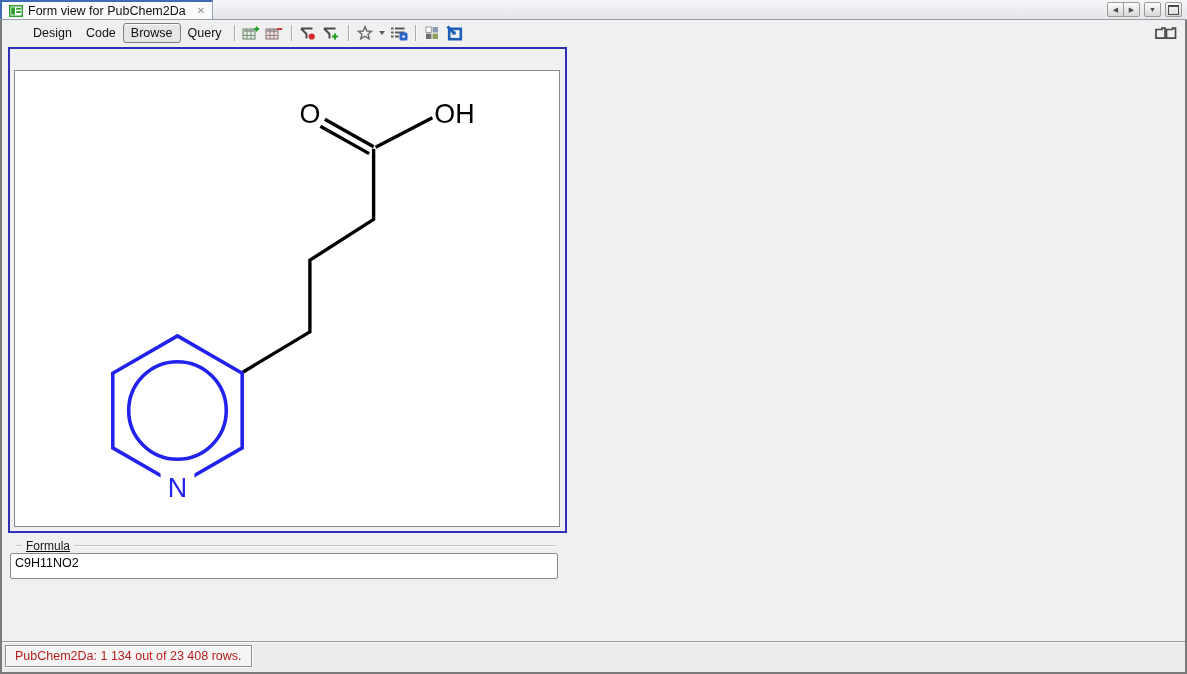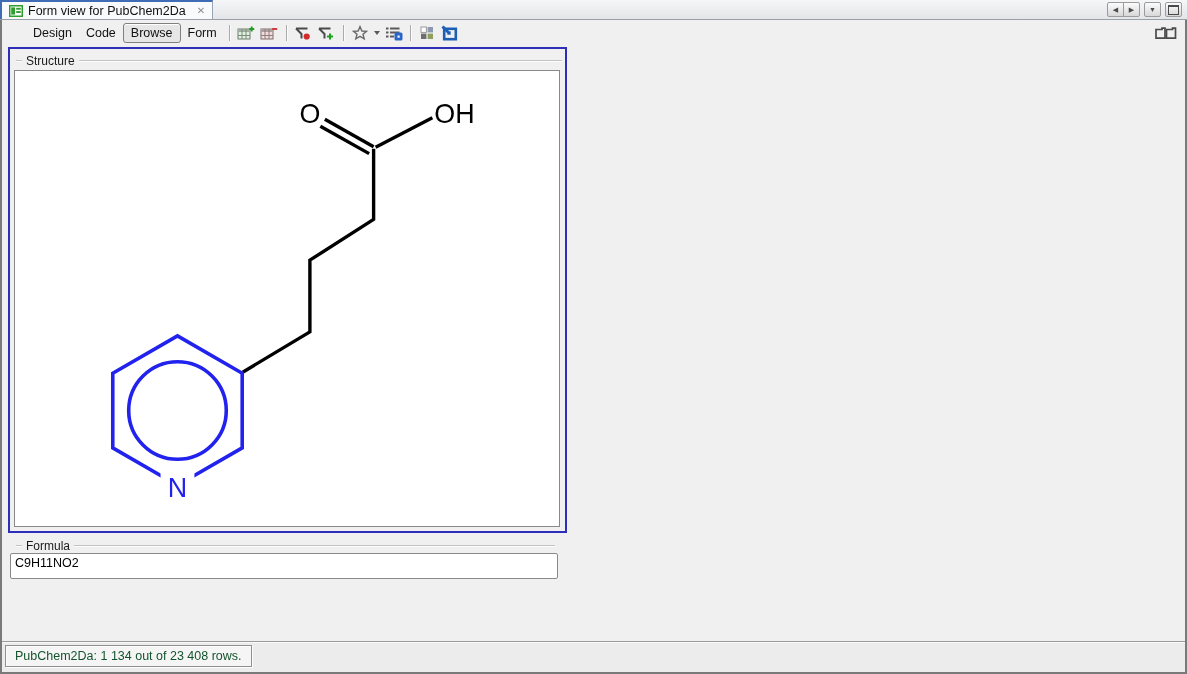--- a/index.html
+++ b/index.html
@@ -67,36 +67,36 @@
   .tborder{display:flex;align-items:center;height:15px;margin-top:4px;}
   .tline{border-top:1px solid #c3c3c3;border-bottom:1px solid #fdfdfd;height:0;}
   .tline.left{width:6px;}
   .tline.right{flex:1;margin-right:3px;}
   .tlabel{font-size:12px;color:#1a1a1a;padding:0 4px;white-space:nowrap;}
   .structure-box{
     position:absolute;left:4px;right:5px;top:21px;bottom:4px;
     background:#fff;border:1px solid #898989;
   }
   .structure-box svg{display:block;width:100%;height:100%;}
-  .formula-group{position:absolute;left:8px;top:492px;width:548px;}
+  .formula-group{position:absolute;left:8px;top:492px;width:548px;text-decoration:underline;}
   .formula-input{
     width:100%;box-sizing:border-box;height:26px;margin-top:0px;
     border:1px solid #8a8a8a;border-radius:2px;background:#fff;
     font-size:12.5px;padding:1px 4px 7px 4px;font-family:inherit;color:#000;outline:none;
   }
   
   .statusbar{
     position:absolute;left:0;right:0;bottom:0;height:30px;
     background:#ececec;border-top:1px solid #9a9a9a;box-shadow:inset 0 1px 0 #f9f9f9;
   }
   .status-box{
     position:absolute;left:3px;top:3px;height:22px;box-sizing:border-box;
     border:1px solid #909090;background:#f5f5f5;
     box-shadow:1px 1px 0 #fdfdfd,inset 1px 1px 0 #fcfcfc;
-    line-height:20px;padding:0 9px;font-size:12.5px;color:#14532d;white-space:nowrap;
+    line-height:20px;padding:0 9px;font-size:12.5px;color:#b91c1c;white-space:nowrap;
   }
 </style>
 </head>
 <body>
 
 <div>
 
   <div class="tabbar">
     <div class="tab">
       <span style="display:flex;">
@@ -127,21 +127,21 @@
         </button>
     </div>
   </div>
 
   <div class="window-body">
 
     <div class="toolbar">
       <button class="menu-label">Design</button>
       <button class="menu-label">Code</button>
       <button class="menu-label active">Browse</button>
-      <button class="menu-label">Form</button>
+      <button class="menu-label">Query</button>
 
       <span class="tsep"></span>
 
       <button class="tool-btn">
         <span class="ico">
           <svg width="18" height="16" viewBox="0 0 18 16">
             <rect x="1" y="4" width="12" height="10" fill="#dff0df" stroke="#6f7f6f"></rect>
             <rect x="1" y="4" width="12" height="3" fill="#9fae9f"></rect>
             <path d="M5 4v10 M9 4v10 M1 10.5h12" stroke="#7d8d7d" fill="none"></path>
             <path d="M14.7 1.5v5 M12.2 4h5" stroke="#1f9f1f" stroke-width="1.8" fill="none"></path>
@@ -237,25 +237,20 @@
               <path d="M12.5 3.5 h6 v-1.3 h3 v10 h-9 z" fill="none" stroke="#4a4a4a" stroke-width="1.7"></path>
             </svg>
           </span>
         </button>
       </div>
     </div>
 
     <div class="content">
 
       <div class="form-panel">
-        <div class="tborder" style="padding-left:6px;">
-          <span class="tline left"></span>
-          <span class="tlabel">Structure</span>
-          <span class="tline right"></span>
-        </div>
         <div class="structure-box">
           <svg viewBox="0 0 546 457">
 
             <g stroke="#000000" stroke-width="3.4" fill="none">
               <path d="M360 76 L311 48.5"></path>
               <path d="M355.5 83 L306.5 55.5"></path>
               <path d="M362 76.5 L419 47"></path>
               <path d="M360 78 V149 L296 190 V262 L228.5 302.5"></path>
             </g>
 

